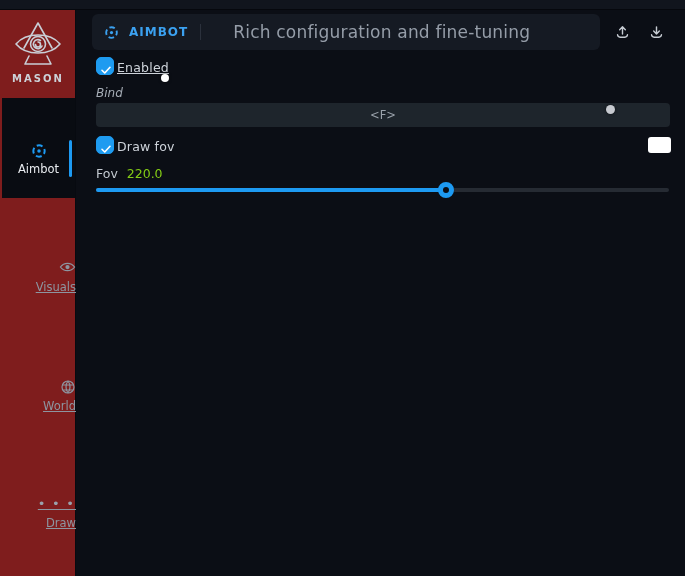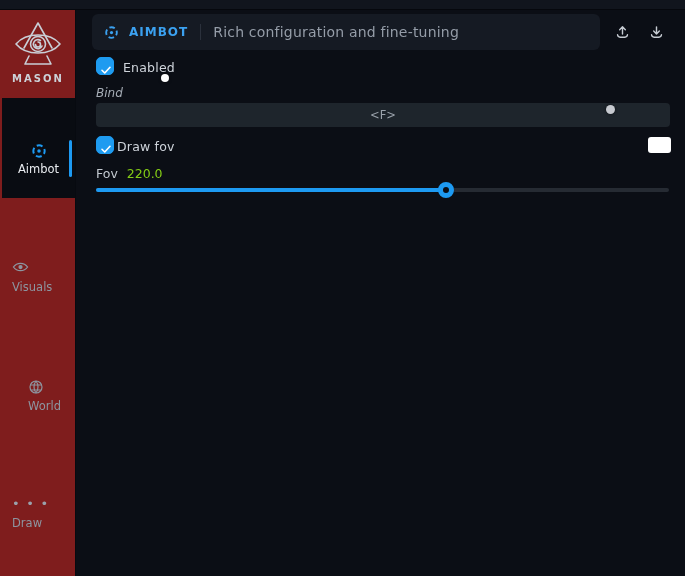--- a/index.html
+++ b/index.html
@@ -40,41 +40,42 @@
   .nav-item.active .accent-bar{ display:block; }
   .nav-item .nav-icon{ position:absolute; left:0; width:100%; top:45px; color:#8d95a0; }
   .nav-item.active .nav-icon{ color:#1d9af2; }
   .nav-item .nav-label{
     position:absolute; left:0; width:100%; top:64px;
     font-size:11.5px; color:#8d95a0;
   }
   .nav-item.active .nav-label{ color:#e8ebef; }
 
   .nav-link{
-    position:absolute; left:12px; width:76px; text-align:left; cursor:pointer;
+    position:absolute; left:0; width:76px; text-align:right; cursor:pointer;
     color:#8d95a0;
+    text-decoration:underline;
   }
   .nav-link .nav-icon{ display:block; height:16px; line-height:16px; }
   .nav-link .nav-label{ display:block; margin-top:4px; font-size:11.5px; }
   .nav-link .ellipsis-glyph{ font-size:13px; letter-spacing:2px; color:#9aa1ab; }
 
   
   .main{ position:absolute; left:77px; top:10px; width:608px; height:566px; }
 
   .header-bar{
     position:absolute; left:15px; top:4px; width:508px; height:36px;
     background:#151a23; border-radius:6px;
     display:flex; align-items:center; padding-left:12px;
   }
   .header-title{
     margin-left:10px; font-size:12px; font-weight:bold; letter-spacing:1px;
     color:#3ba1f0;
   }
   .header-divider{ width:1px; height:16px; background:#2b313c; margin:0 12px; }
-  .header-subtitle{ font-size:14px; color:#959da8; letter-spacing:0.2px; }
+  .header-subtitle{ font-size:17px; color:#959da8; letter-spacing:0.2px;margin-left:20px; }
 
   .icon-btn{
     position:absolute; top:10px; width:24px; height:24px; border:none;
     background:transparent; border-radius:5px; color:#c6cbd2; cursor:pointer;
     display:flex; align-items:center; justify-content:center; padding:0;
   }
   .icon-btn.upload{ left:533px; }
   .icon-btn.download{ left:567px; }
 
   
@@ -219,21 +220,21 @@
       </span>
     </button>
 
     <span class="checkbox checked" style="left:19px; top:47px;">
       <span class="tick">
         <svg width="12" height="12" viewBox="0 0 24 24" fill="none" stroke="#ffffff" stroke-width="3.2" stroke-linecap="round" stroke-linejoin="round">
           <path d="M4 12.5 L9.5 18 L20 6.5"></path>
         </svg>
       </span>
     </span>
-    <span class="row-label" style="left:46px; top:50px;">Enabled</span>
+    <span class="row-label" style="left:40px; top:50px;text-decoration:underline;">Enabled</span>
 
     <span class="cursor-dot white"></span>
 
     <span class="field-label" style="left:19px; top:76px;font-style:italic;">Bind</span>
     <div class="bind-input">
       <span>&lt;F&gt;</span>
     </div>
     <span class="cursor-dot gray"></span>
 
     <span class="checkbox checked" style="left:19px; top:126px;">

